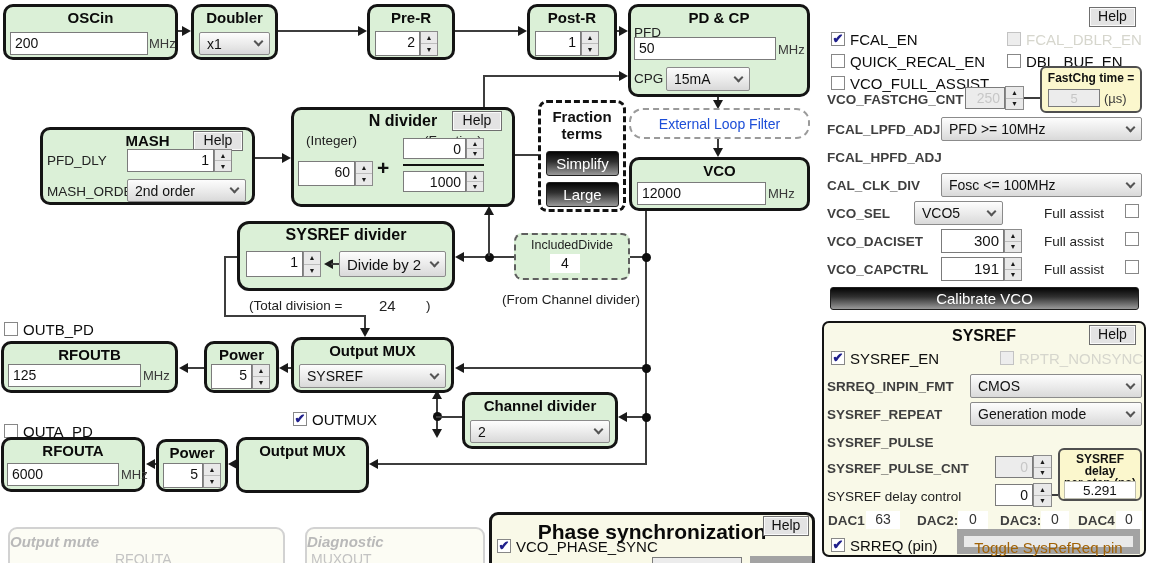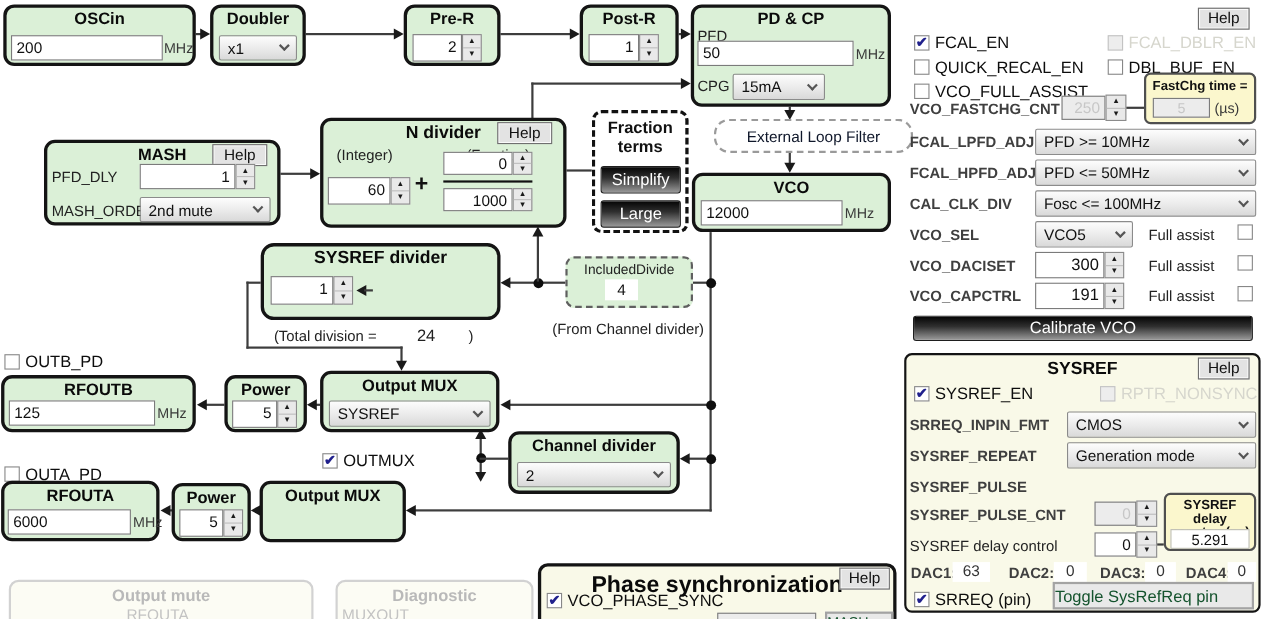--- a/index.html
+++ b/index.html
@@ -8,21 +8,21 @@
            font-family:"Liberation Sans", sans-serif; overflow:hidden; color:#111; }
 
   .blk   { position:absolute; background:#dbf0d7; border:3px solid #141414; border-radius:10px; }
   .blk .t{ font-weight:bold; font-size:15px; text-align:center; color:#0a0a0a; margin-top:2px; white-space:nowrap; }
   .t16   { font-size:16px !important; }
 
   .panel { position:absolute; background:#f9f9e8; border:2px solid #141414; border-radius:7px; }
   .ptitle{ position:absolute; font-weight:bold; font-size:16px; text-align:center; width:100%; color:#0a0a0a; }
 
   .grayp { position:absolute; background:#fcfcf4; border:2px solid #d2d2d2; border-radius:9px; }
-  .gtitle{ font-weight:bold; font-size:15px; color:#b9b9b9; text-align:center; margin-top:4px; }
+  .gtitle{ font-weight:bold; font-size:15px; color:#b9b9b9; margin-top:4px;font-style:italic; }
   .gitem { position:absolute; font-size:14px; color:#c3c3c3; white-space:nowrap; }
 
   .inp   { position:absolute; background:#fff; border:1px solid #7b7b7b; font-size:14px; color:#111;
            padding:2px 4px; white-space:nowrap; overflow:hidden; }
   .rt    { text-align:right; }
   .ctr   { text-align:center; }
   .inp.dis { background:#ececec; color:#c7c7c7; }
 
   .dd    { position:absolute; background:linear-gradient(180deg,#fdfdfd,#eaeaea 55%,#d9d9d9);
            border:1px solid #8b8b8b; border-radius:2px; font-size:14px; color:#111;
@@ -41,21 +41,21 @@
   .lbl   { position:absolute; font-size:15px; color:#0d0d0d; white-space:nowrap; }
   .plbl  { position:absolute; font-size:13.5px; font-weight:bold; color:#3f3f3f; white-space:nowrap; }
   .nlbl  { position:absolute; font-size:13.5px; color:#222; white-space:nowrap; }
   .gray  { color:#d6d6cd !important; }
   .unit  { position:absolute; font-size:13px; color:#3a3a3a; white-space:nowrap; }
 
   .helpb { position:absolute; background:#e3e3e3; border:1px solid #6f6f6f; box-shadow:inset 0 0 0 1px #fafafa;
            font-size:14px; color:#111; text-align:center; }
   .darkb { position:absolute; background:linear-gradient(180deg,#050505,#303030 42%,#9a9a9a);
            color:#fff; text-align:center; border:1px solid #1e1e1e; border-radius:3px; font-size:15px; }
-  .disb  { position:absolute; background:#e9e9e9; border:2px solid #a3a3a3; color:#14532d; font-size:15px; }
+  .disb  { position:absolute; background:#e9e9e9; border:7px solid #a3a3a3; color:#a16207; font-size:15px; text-align:center; }
 
   .dashedb { position:absolute; background:#fff; border:3px dashed #111; border-radius:9px; }
   .dashedg { position:absolute; background:#fff; border:2px dashed #9a9a9a; border-radius:14px; }
   .dashedgr{ position:absolute; background:#dbf0d7; border:2px dashed #5f5f5f; border-radius:8px; }
 
   .ybox  { position:absolute; background:#fbf7cd; border:2px solid #4f4f4f; border-radius:6px; }
   .yt    { font-size:12px; font-weight:bold; text-align:center; color:#111; line-height:12px; }
 
   .w     { position:absolute; background:#3d3d3d; }
   .dot   { position:absolute; width:9px; height:9px; border-radius:50%; background:#0e0e0e; }
@@ -190,21 +190,21 @@
   </div>
   <div class="helpb" style="left:193px;top:131px;width:50px;height:20px">Help</div>
   <div class="nlbl" style="left:47px;top:153px">PFD_DLY</div>
   <div class="inp rt" style="left:127px;top:149px;width:87px;height:23px">1</div>
   <div class="spb" style="left:214px;top:149px;height:23px">
     <div>▲</div>
     <div>▼</div>
   </div>
   <div class="nlbl" style="left:47px;top:184px">MASH_ORDER</div>
   <div class="dd" style="left:127px;top:179px;width:119px;height:23px">
-    <span>2nd mute</span>
+    <span>2nd order</span>
     <span class="chev"></span>
   </div>
 
   <div class="blk" style="left:291px;top:107px;width:224px;height:100px">
     <div class="t t16">N divider</div>
   </div>
   <div class="helpb" style="left:452px;top:111px;width:50px;height:20px">Help</div>
   <div class="nlbl" style="left:306px;top:133px">(Integer)</div>
   <div class="nlbl" style="left:424px;top:133px">(Fraction)</div>
   <div class="inp rt" style="left:298px;top:161px;width:57px;height:25px">60</div>
@@ -224,37 +224,41 @@
     <div>▲</div>
     <div>▼</div>
   </div>
 
   <div class="dashedb" style="left:538px;top:100px;width:88px;height:112px">
     <div style="font-weight:bold;font-size:15px;text-align:center;margin-top:5px;line-height:17px">Fraction terms</div>
   </div>
   <div class="darkb" style="left:546px;top:151px;width:73px;height:25px;line-height:24px">Simplify</div>
   <div class="darkb" style="left:546px;top:182px;width:73px;height:25px;line-height:24px">Large</div>
 
-  <div class="dashedg" style="left:649px;top:108px;width:181px;height:31px;display:flex;align-items:center;justify-content:center;font-size:14px;color:#0f172a">External Loop Filter</div>
+  <div class="dashedg" style="left:629px;top:108px;width:181px;height:31px;display:flex;align-items:center;justify-content:center;font-size:14px;color:#1d4ed8">External Loop Filter</div>
   <div class="blk" style="left:629px;top:157px;width:181px;height:54px">
     <div class="t">VCO</div>
   </div>
   <div class="inp" style="left:637px;top:182px;width:129px;height:23px">12000</div>
   <div class="unit" style="left:768px;top:186px">MHz</div>
 
   <div class="blk" style="left:237px;top:221px;width:218px;height:70px;border-radius:12px">
     <div class="t t16">SYSREF divider</div>
   </div>
   <div class="inp rt" style="left:246px;top:251px;width:57px;height:26px">1</div>
   <div class="spb" style="left:303px;top:251px;height:26px">
     <div>▲</div>
     <div>▼</div>
   </div>
   <div class="al" style="left:324px;top:259px"></div>
   <div class="w" style="left:331px;top:263px;width:8px;height:2px"></div>
+  <div class="dd" style="left:339px;top:251px;width:107px;height:26px;font-size:15px">
+    <span>Divide by 2</span>
+    <span class="chev"></span>
+  </div>
   <div class="nlbl" style="left:249px;top:298px">(Total division =</div>
   <div class="nlbl" style="left:379px;top:297px;font-size:15px">24</div>
   <div class="nlbl" style="left:426px;top:298px">)</div>
 
   <div class="dashedgr" style="left:514px;top:233px;width:116px;height:47px">
     <div style="font-size:12.5px;text-align:center;margin-top:3px;color:#222">IncludedDivide</div>
   </div>
   <div class="wbox" style="left:550px;top:254px;width:30px;height:19px;line-height:18px;color:#111">4</div>
   <div class="nlbl" style="left:502px;top:292px">(From Channel divider)</div>
 
@@ -355,32 +359,28 @@
   </div>
   <div class="inp dis ctr" style="left:1048px;top:89px;width:52px;height:18px;font-size:13px;padding:1px">5</div>
   <div class="unit" style="left:1104px;top:91px">(µs)</div>
 
   <div class="plbl" style="left:827px;top:122px">FCAL_LPFD_ADJ</div>
   <div class="dd" style="left:941px;top:117px;width:201px;height:24px">
     <span>PFD &gt;= 10MHz</span>
     <span class="chev"></span>
   </div>
   <div class="plbl" style="left:827px;top:150px">FCAL_HPFD_ADJ</div>
-  <div class="dd" style="left:941px;top:145px;width:201px;height:24px">
-    <span>PFD &lt;= 50MHz</span>
-    <span class="chev"></span>
-  </div>
   <div class="plbl" style="left:827px;top:178px">CAL_CLK_DIV</div>
   <div class="dd" style="left:941px;top:173px;width:201px;height:24px">
     <span>Fosc &lt;= 100MHz</span>
     <span class="chev"></span>
   </div>
 
   <div class="plbl" style="left:827px;top:206px">VCO_SEL</div>
-  <div class="dd" style="left:941px;top:201px;width:89px;height:24px">
+  <div class="dd" style="left:914px;top:201px;width:89px;height:24px">
     <span>VCO5</span>
     <span class="chev"></span>
   </div>
   <div class="nlbl" style="left:1044px;top:206px">Full assist</div>
   <div class="cb" style="left:1125px;top:204px"></div>
 
   <div class="plbl" style="left:827px;top:234px">VCO_DACISET</div>
   <div class="inp rt" style="left:941px;top:229px;width:63px;height:24px;font-size:15px">300</div>
   <div class="spb" style="left:1004px;top:229px;height:24px">
     <div>▲</div>

